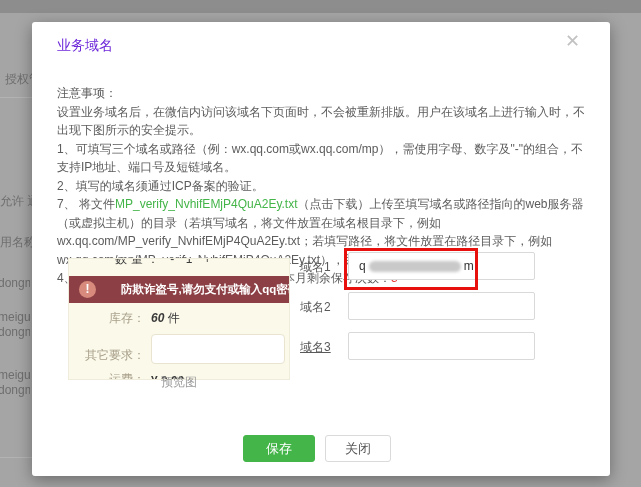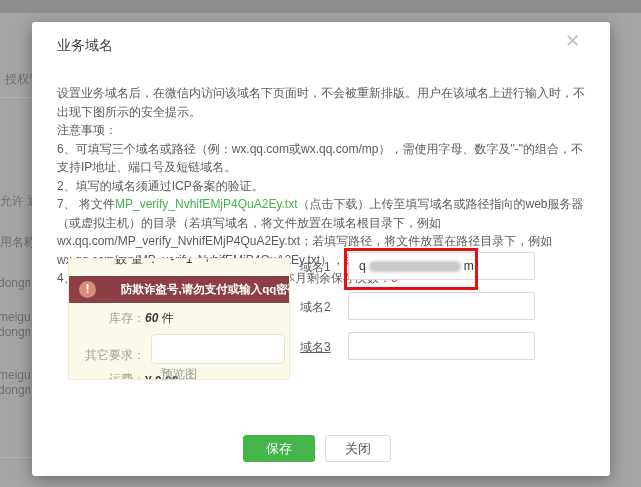--- a/index.html
+++ b/index.html
@@ -11,21 +11,21 @@
   .top-strip { position:absolute; top:0; left:0; right:0; height:13px; background:#8d8d8d; }
 
   
   .bg-frag { position:absolute; left:0; width:32px; overflow:hidden; white-space:nowrap;
              font-size:12px; color:#6e6e6e; }
   .bg-line { position:absolute; left:0; width:32px; height:1px; background:#b3b3b3; }
 
   
   .modal { position:absolute; left:32px; top:22px; width:578px; height:454px;
            background:#ffffff; border-radius:3px; box-shadow:0 4px 16px rgba(0,0,0,0.35); }
-  .modal-title { position:absolute; left:25px; top:15px; font-size:14px; color:#404040; }
+  .modal-title { position:absolute; left:25px; top:15px; font-size:14px; color:#6d28d9; }
   .modal-close { position:absolute; right:30px; top:10px; font-size:18px; color:#c2c2c2;
                  cursor:pointer; line-height:18px; }
 
   .modal-body { position:absolute; left:25px; top:62px; width:528px;
                 font-size:12px; line-height:18.5px; color:#5c5c5c; }
   .modal-body p { margin:0; }
   .verify-link { color:#44b549; text-decoration:none; cursor:pointer; }
   .count-red { color:#e64340; }
 
   
@@ -35,26 +35,26 @@
   .qty-peek span { display:block; margin-top:-8px; padding-left:46px; font-size:12px;
                    color:#3a3a3a; letter-spacing:4px; }
   .warn-banner { height:27px; display:flex; align-items:center; background:#8c4045;
                  padding:0 10px; box-sizing:border-box; }
   .warn-icon { width:17px; height:17px; border-radius:50%; background:#d88a7c; color:#fff;
                font-weight:bold; font-size:12px; text-align:center; line-height:17px; flex:0 0 17px; }
   .warn-text { color:#ffffff; font-size:11.5px; font-weight:bold; margin-left:25px; white-space:nowrap; }
   .warn-close { margin-left:auto; color:#ffffff; font-size:12px; font-weight:bold; }
   .pv-row { display:flex; align-items:flex-end; margin-top:7px; font-size:12px; color:#3a3a3a; }
   .pv-label { width:76px; text-align:right; color:#a89f8a; flex:0 0 76px; }
-  .pv-val { }
+  .pv-val { margin-left:6px; }
   .stock-num { font-weight:bold; font-style:italic; }
   .pv-input { margin-left:6px; width:132px; height:28px; background:#fff;
               border:1px solid #e8e4cf; border-radius:4px; }
   .pv-bold { font-weight:bold; }
-  .preview-caption { position:absolute; left:36px; top:344px; width:222px; text-align:center;
+  .preview-caption { position:absolute; left:36px; top:352px; width:222px; text-align:center;
                      font-size:12px; color:#9a9a9a; }
 
   
   .dom-label { position:absolute; left:268px; font-size:12px; color:#595959; }
   .dom-input { position:absolute; left:316px; width:175px; height:26px; background:#fff;
                border:1px solid #d9d9d9; border-radius:2px; box-sizing:content-box;
                display:flex; align-items:center; padding-left:10px; font-size:12px; color:#333; }
   .blur-smudge { display:inline-block; width:92px; height:11px; margin:0 3px;
                  background:#c9c9c9; border-radius:6px; filter:blur(1.8px); }
   .red-box { position:absolute; left:312px; top:226px; width:128px; height:36px;
@@ -84,23 +84,23 @@
   <div class="bg-frag" style="top:325px; left:-2px;">dongmin</div>
   <div class="bg-frag" style="top:368px; left:-2px;">meigua</div>
   <div class="bg-frag" style="top:383px; left:-2px;">dongmin</div>
   <div class="bg-line" style="top:457px;"></div>
 
   <div class="modal">
     <div class="modal-title">业务域名</div>
     <div class="modal-close">✕</div>
 
     <div class="modal-body">
+      <p>注意事项：</p>
       <p>设置业务域名后，在微信内访问该域名下页面时，不会被重新排版。用户在该域名上进行输入时，不出现下图所示的安全提示。</p>
-      <p>注意事项：</p>
-      <p>6、可填写三个域名或路径（例：wx.qq.com或wx.qq.com/mp），需使用字母、数字及"-"的组合，不支持IP地址、端口号及短链域名。</p>
+      <p>1、可填写三个域名或路径（例：wx.qq.com或wx.qq.com/mp），需使用字母、数字及"-"的组合，不支持IP地址、端口号及短链域名。</p>
       <p>2、填写的域名须通过ICP备案的验证。</p>
       <p><span>7、 将文件</span><a class="verify-link">MP_verify_NvhifEMjP4QuA2Ey.txt</a><span>（点击下载）上传至填写域名或路径指向的web服务器（或虚拟主机）的目录（若填写域名，将文件放置在域名根目录下，例如wx.qq.com/MP_verify_NvhifEMjP4QuA2Ey.txt；若填写路径，将文件放置在路径目录下，例如wx.qq.com/mp/MP_verify_NvhifEMjP4QuA2Ey.txt），并确保可以访问。</span></p>
       <p><span>4、 一个自然月内最多可修改并保存三次，本月剩余保存次数：</span><span class="count-red">3</span></p>
     </div>
 
     <div class="preview-card">
       <div class="qty-peek">
           <span>数量： - 1 +</span>
         </div>
       <div class="warn-banner">

